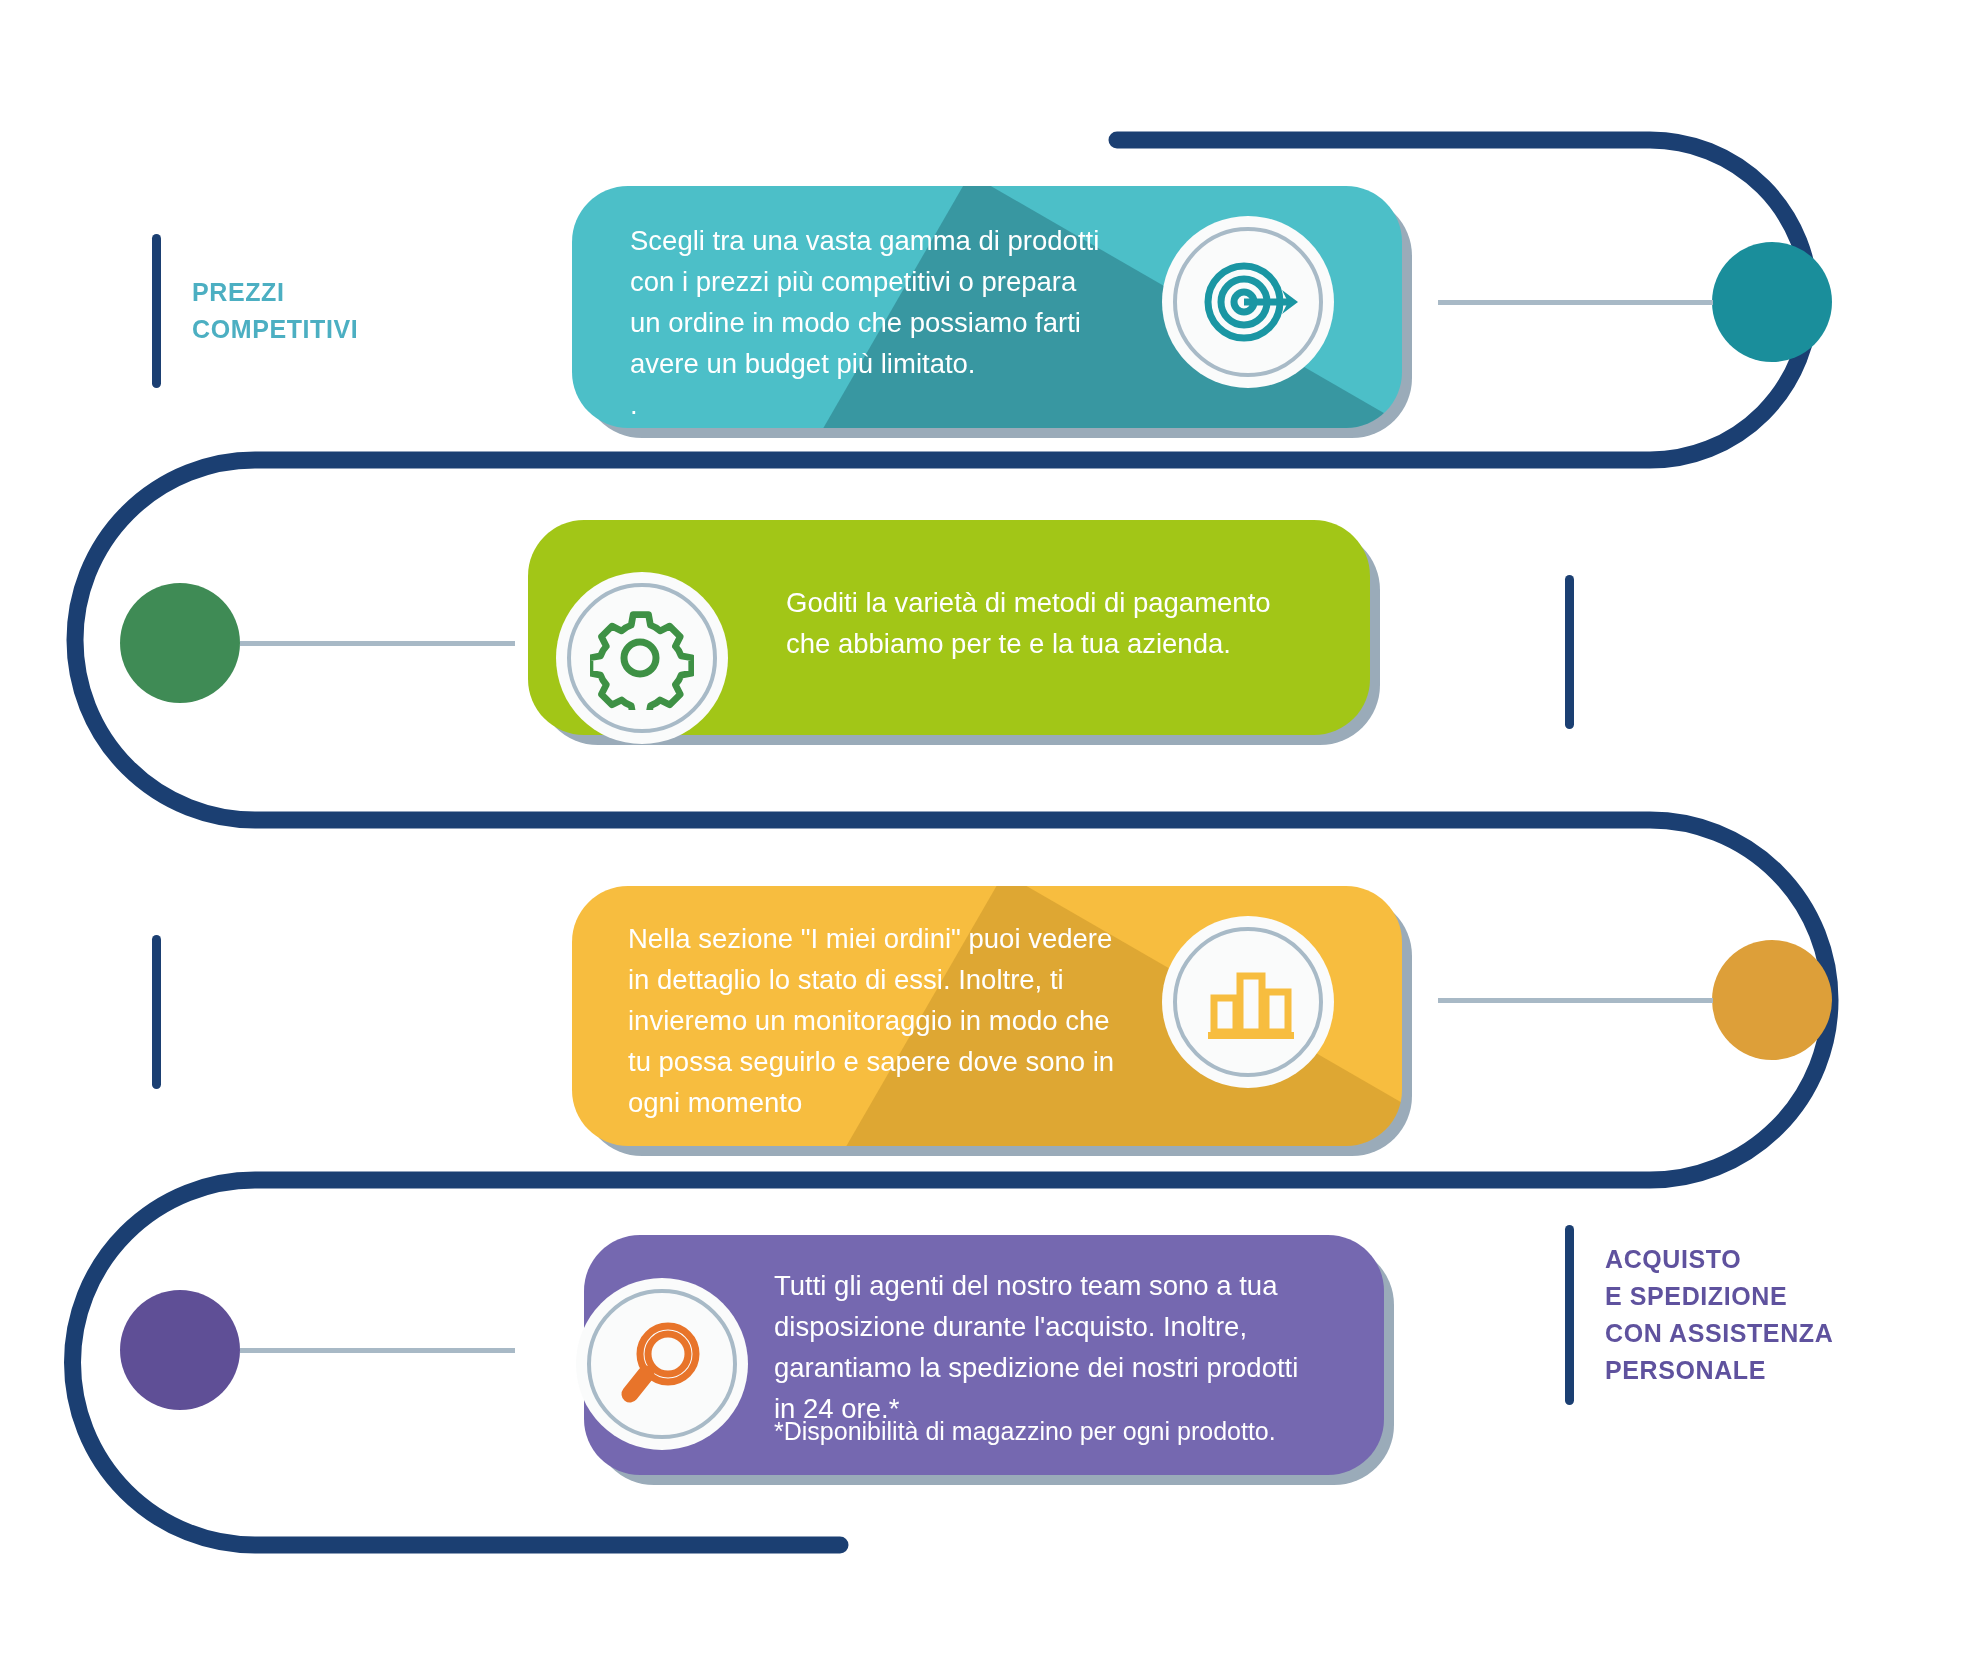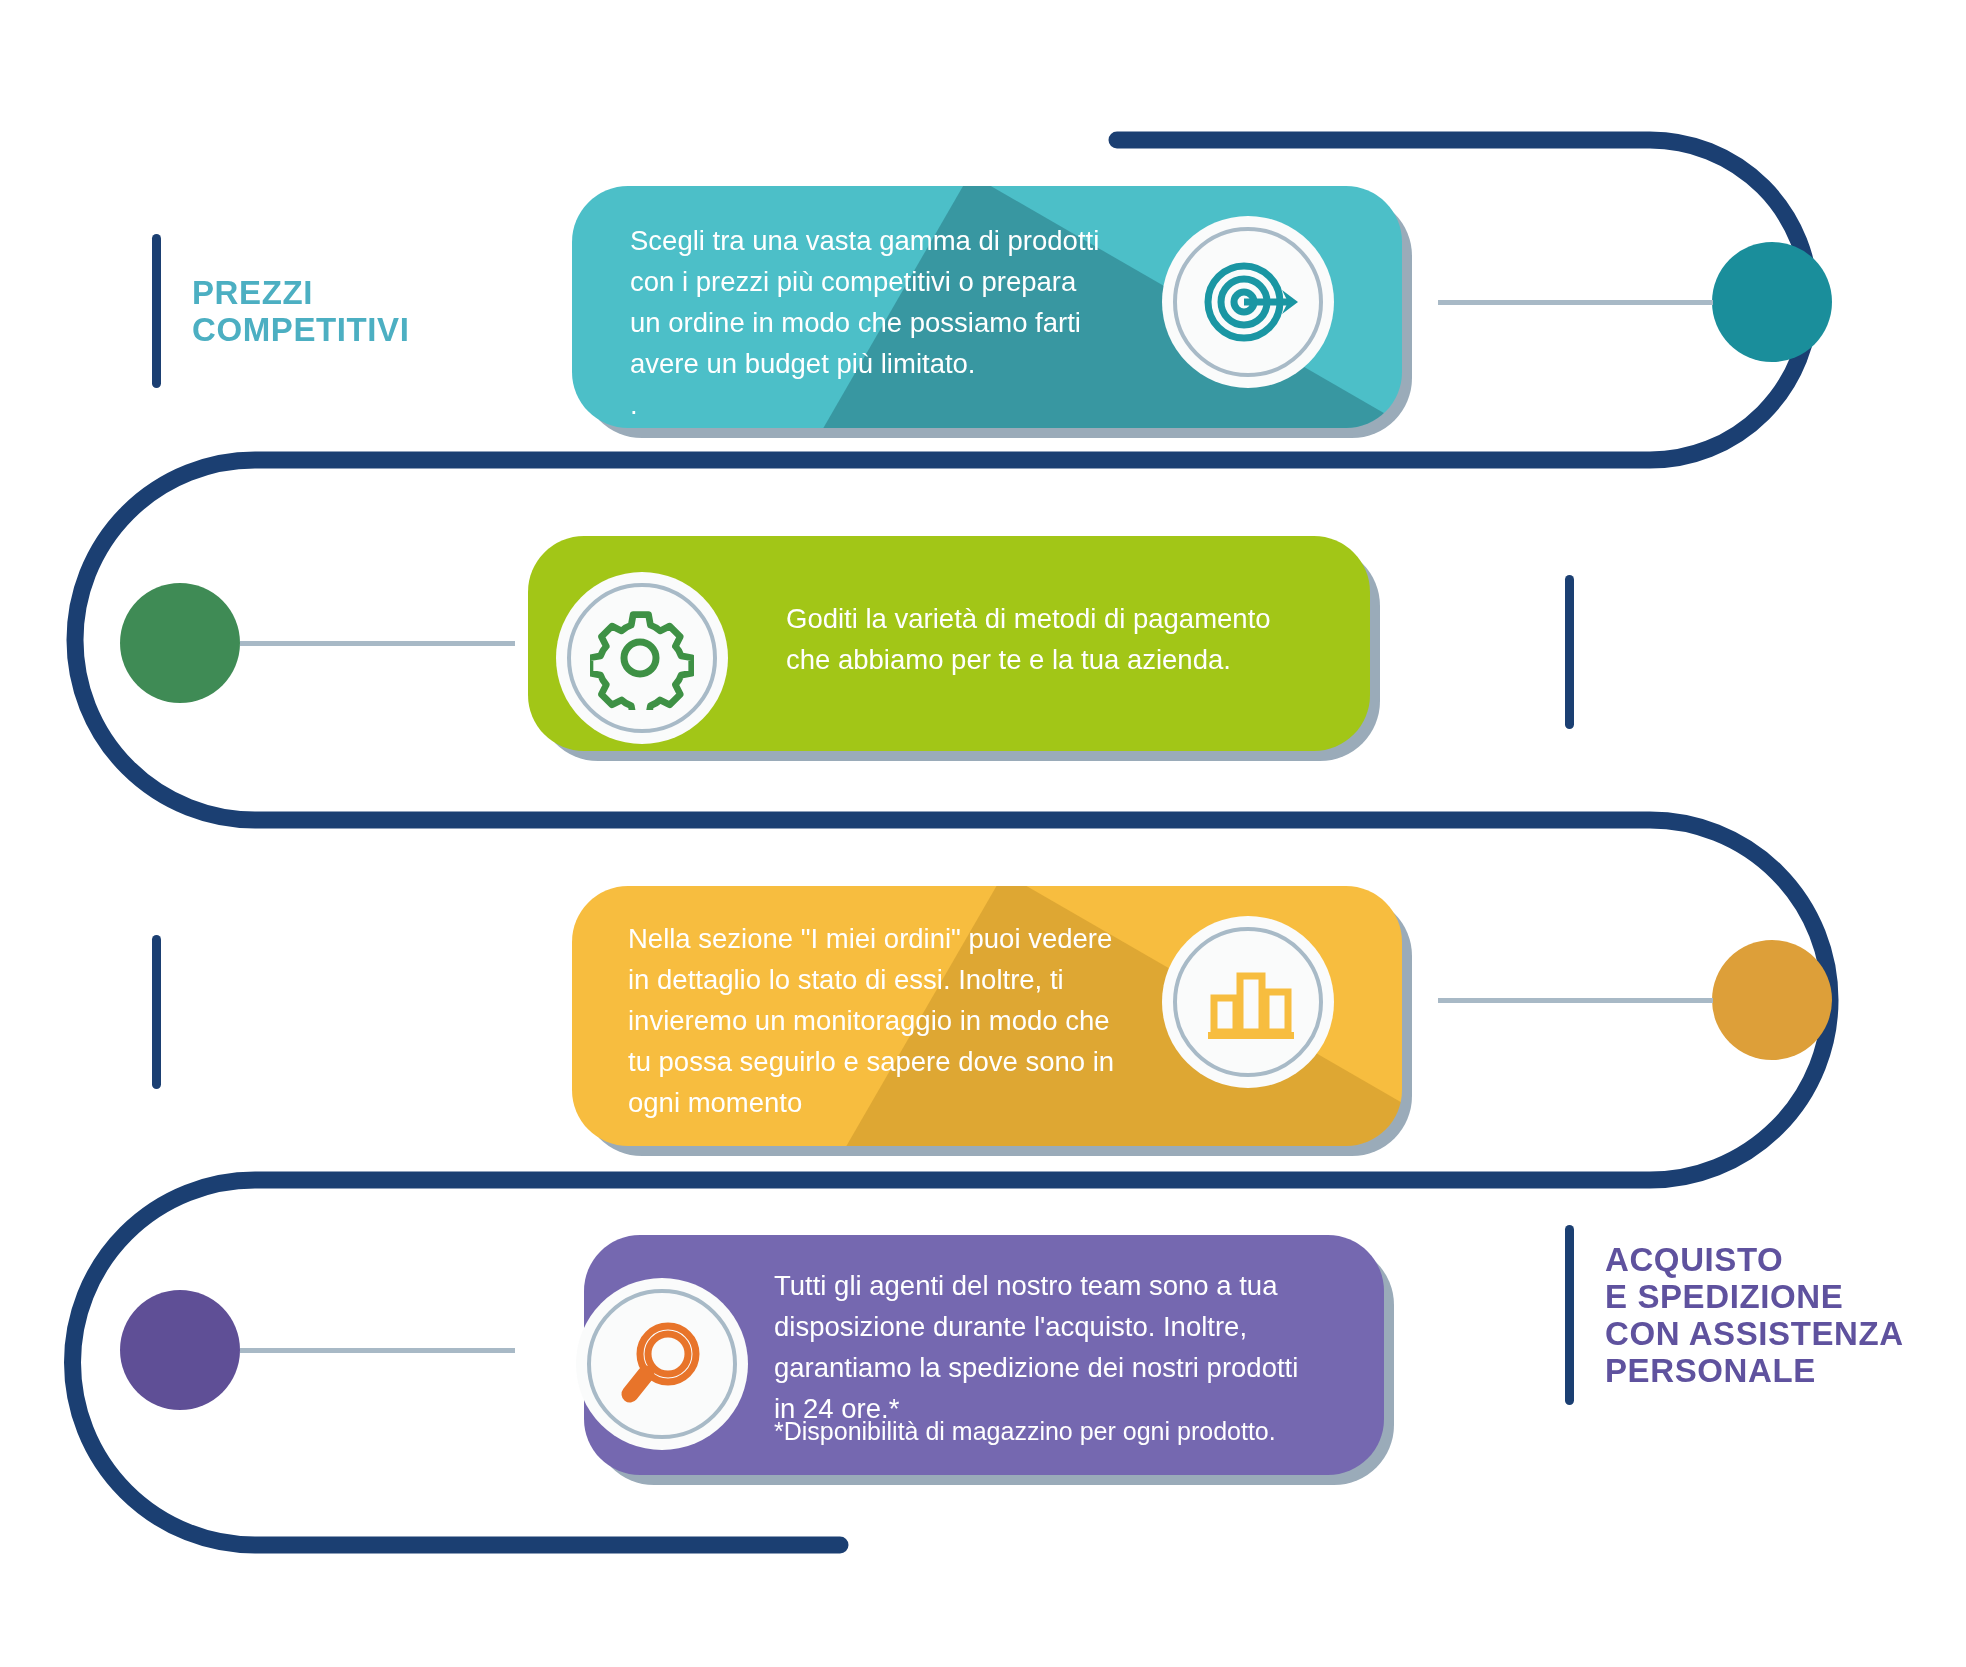--- a/index.html
+++ b/index.html
@@ -92,21 +92,21 @@
   
   .title-block { position: absolute; z-index: 4; display: flex; align-items: stretch; }
   .title-bar {
     width: 9px;
     border-radius: 5px;
     background: #1b3f72;
     flex: 0 0 auto;
   }
   .title-text {
     margin-left: 31px;
-    font-size: 33px;
+    font-size: 25px;
     font-weight: bold;
     line-height: 37px;
     letter-spacing: .6px;
     white-space: pre-line;
     align-self: center;
   }
 </style>
 </head>
 <body>
 
@@ -156,21 +156,21 @@
       <path d="M48 52 L96 52" stroke="#1a96a3" stroke-width="7" fill="none"></path>
       <path d="M86 40 L102 52 L86 64 L92 52 Z" fill="#1a96a3"></path>
     </svg>
   </div>
   <div class="title-block" style="left:152px; top:234px; height:154px;">
     <div class="title-bar"></div>
     <div class="title-text" style="color:#4cafc2;">PREZZI
 COMPETITIVI</div>
   </div>
 
-  <div class="card-wrap" style="left:528px; top:536px; width:842px; height:215px;">
+  <div class="card-wrap" style="left:528px; top:520px; width:842px; height:215px;">
     <div class="card-shadow"></div>
     <div class="card" style="background:#a2c617;">
       <div class="diag" style="left:-95%; top:2%; transform:rotate(30deg); transform-origin: top left; background:#17522a; opacity:.45;"></div>
     </div>
     <div class="card-text" style="left:258px; top:62px; width:570px;">Goditi la varietà di metodi di pagamento
 che abbiamo per te e la tua azienda.</div>
   </div>
   <div class="icon-circle" style="left:556px; top:572px;">
     <svg width="104" height="104" viewBox="0 0 104 104">
       <g fill="none" stroke="#3e9145" stroke-width="7" stroke-linejoin="round">

